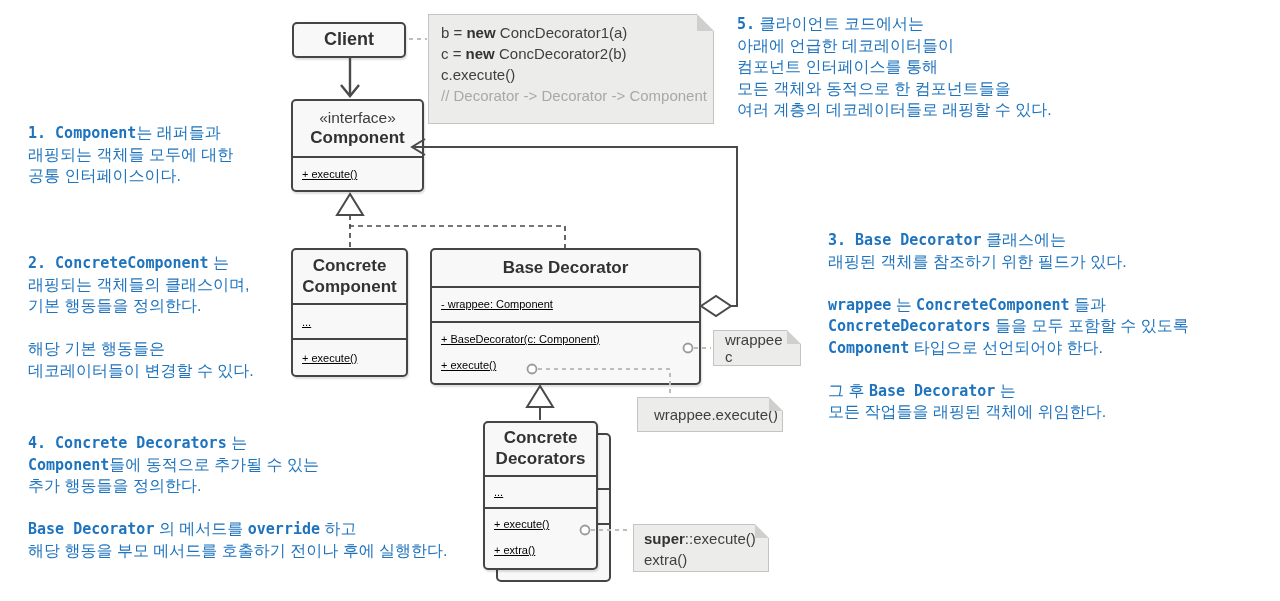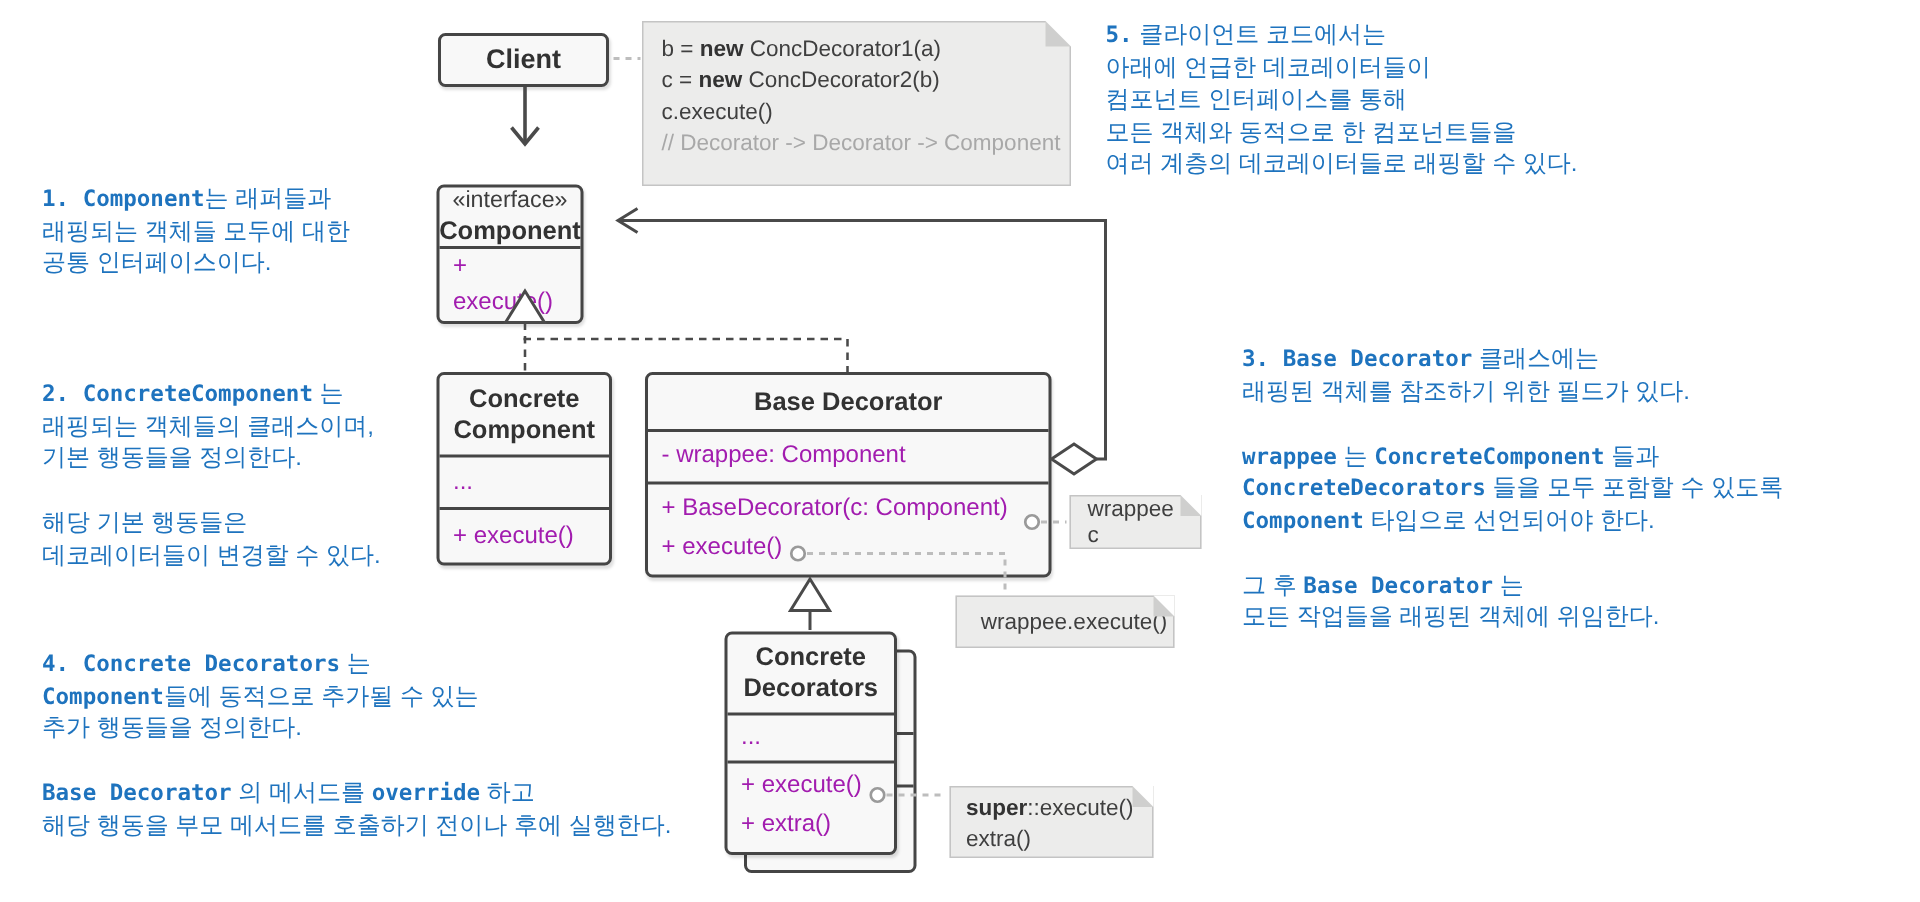--- a/index.html
+++ b/index.html
@@ -25,21 +25,21 @@
     background:var(--box-fill);border:2px solid var(--box-border);border-radius:5px;
     box-shadow:1px 2px 2px rgba(0,0,0,.13);
     display:flex;flex-direction:column;
   }
   .uml-box .sec{box-sizing:border-box;border-top:2px solid var(--box-border);}
   .uml-title{
     display:flex;align-items:center;justify-content:center;text-align:center;
     font-weight:bold;font-size:17px;line-height:1.2;color:#323232;
   }
   .uml-stereo{font-weight:normal;font-size:15.5px;color:#3d3d3d;}
-  .member{font-size:16px;color:#a21caf;padding:5px 9px;line-height:24px;}
+  .member{font-size:11px;color:#000000;padding:5px 9px;line-height:24px;text-decoration:underline;}
   .member.tight{display:flex;align-items:center;padding:0 9px;}
   .backbox{position:absolute;box-sizing:border-box;z-index:0;background:var(--box-fill);
     border:2px solid var(--box-border);border-radius:5px;}
   .backbox .bdiv{position:absolute;left:0;right:0;border-top:2px solid var(--box-border);}
 
   
   .note{
     position:absolute;box-sizing:border-box;z-index:3;
     background:var(--note-fill);border:1px solid var(--note-border);
     font-size:15px;color:#3f3f3f;
@@ -100,21 +100,21 @@
       <line x1="694" y1="348" x2="711" y2="348"></line>
       <path d="M538,369 H670 V396"></path>
       <line x1="591" y1="530" x2="631" y2="530"></line>
     </g>
   </svg>
 
   <div class="uml-box" style="left:292px;top:22px;width:114px;height:36px;">
     <div class="uml-title" style="flex:1;font-size:18px;">Client</div>
   </div>
 
-  <div class="uml-box" style="left:291px;top:99px;width:98px;height:93px;margin-top:24px;">
+  <div class="uml-box" style="left:291px;top:99px;width:133px;height:93px;">
     <div class="uml-title" style="height:55px;flex-direction:column;justify-content:center;">
       <div class="uml-stereo">«interface»</div>
       <div>Component</div>
     </div>
     <div class="sec member tight" style="flex:1;">+ execute()</div>
   </div>
 
   <div class="uml-box" style="left:291px;top:248px;width:117px;height:129px;">
     <div class="uml-title" style="height:53px;padding:0 6px;">Concrete Component</div>
     <div class="sec member tight" style="height:35px;">...</div>

